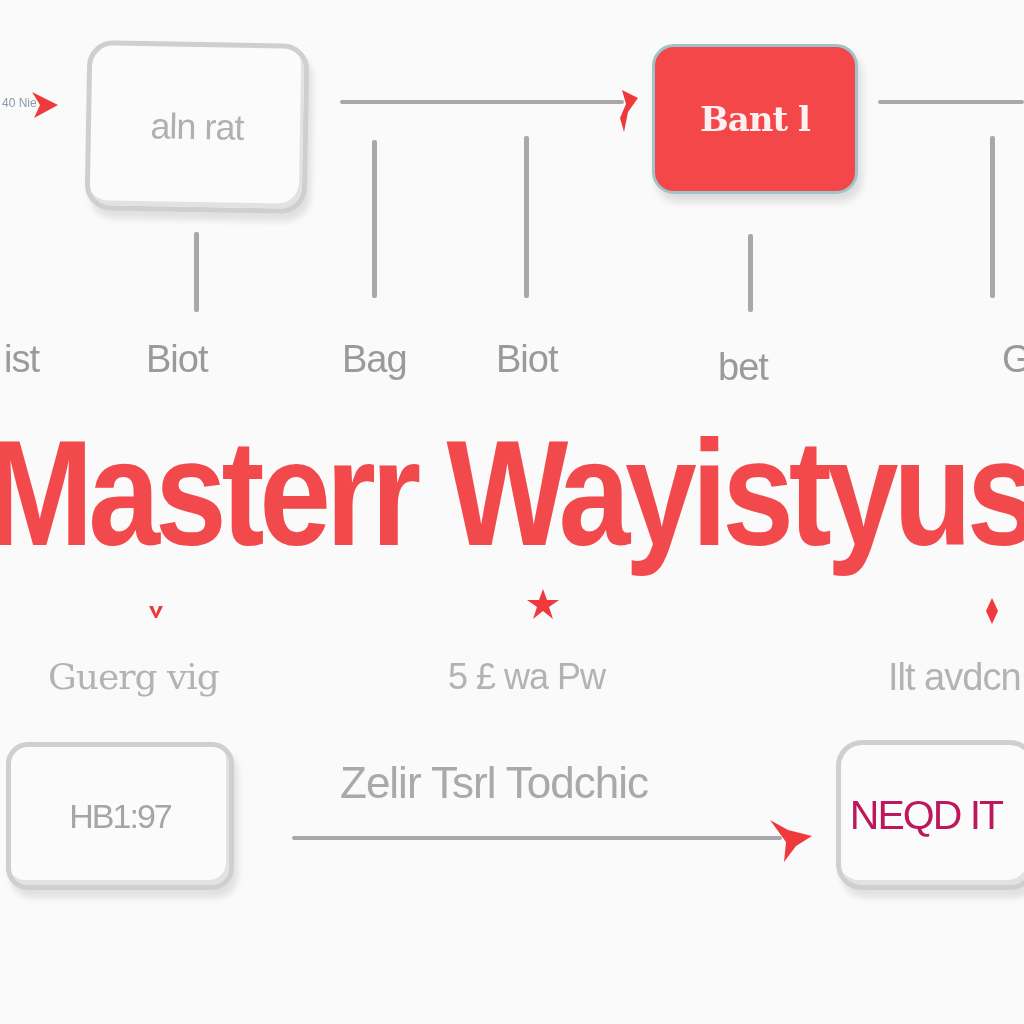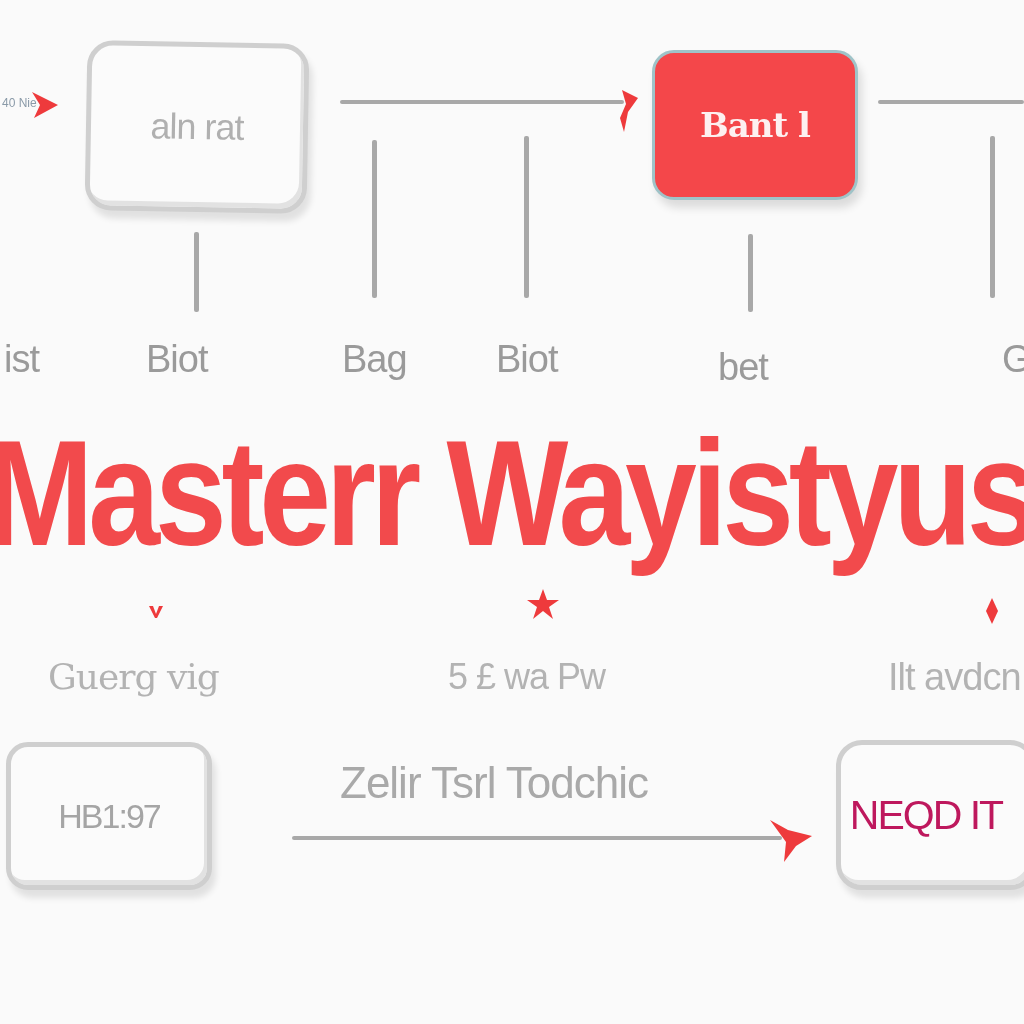--- a/index.html
+++ b/index.html
@@ -71,21 +71,21 @@
 
 <div class="box" style="left:86px; top:42px; width:222px; height:170px; transform:rotate(1deg);">
   <span style="font-size:36px; color:#b0b0b0; letter-spacing:-1px;">aln rat</span>
 </div>
 
 <div class="line-h" style="left:340px; top:100px; width:284px;"></div>
 <svg class="abs" width="22" height="46" viewBox="0 0 22 46" style="left:618px; top:88px;">
   <path d="M4 2 L20 10 L10 24 L6 44 L2 30 L8 16 Z" fill="#ee3a3c"></path>
 </svg>
 
-<div class="box red" style="left:652px; top:50px; width:206px; height:150px; border-radius:22px;">
+<div class="box red" style="left:652px; top:44px; width:206px; height:150px; border-radius:22px;">
   <span style="font-size:34px; letter-spacing:-1px;">Bant l</span>
 </div>
 
 <div class="line-h" style="left:878px; top:100px; width:146px;"></div>
 
 <div class="line-v" style="left:194px; top:232px; height:80px;"></div>
 <div class="line-v" style="left:372px; top:140px; height:158px;"></div>
 <div class="line-v" style="left:524px; top:136px; height:162px;"></div>
 <div class="line-v" style="left:748px; top:234px; height:78px;"></div>
 <div class="line-v" style="left:990px; top:136px; height:162px;"></div>
@@ -106,21 +106,21 @@
   <path d="M17 1 L21 12 L33 12 L23 19 L27 31 L17 23 L7 31 L11 19 L1 12 L13 12 Z" fill="#ee3a3c"></path>
 </svg>
 <svg class="abs" width="12" height="26" viewBox="0 0 12 26" style="left:986px; top:598px;">
   <path d="M6 0 L12 13 L6 26 L0 13 Z" fill="#ee3a3c"></path>
 </svg>
 
 <span class="sub" style="left:48px; top:656px; font-family:'DejaVu Serif', serif; font-size:36px;">Guerg vig</span>
 <span class="sub" style="left:448px; top:656px; font-size:36px;">5 £ wa Pw</span>
 <span class="sub" style="left:888px; top:656px; font-size:38px;">Ilt avdcn</span>
 
-<div class="box" style="left:6px; top:742px; width:206px; height:148px; border-radius:22px;">
+<div class="box" style="left:6px; top:742px; width:228px; height:148px; border-radius:22px;">
   <span style="font-size:34px; color:#a5a5a5; letter-spacing:-2px;">HB1:97</span>
 </div>
 
 <span class="sub" style="left:340px; top:758px; font-size:44px; color:#a9a9a9; letter-spacing:-1px;">Zelir Tsrl Todchic</span>
 <div class="line-h" style="left:292px; top:836px; width:490px;"></div>
 <svg class="abs" width="46" height="46" viewBox="0 0 46 46" style="left:768px; top:818px;">
   <path d="M2 2 L20 12 L44 18 L28 28 L16 44 L18 24 Z" fill="#ee3a3c"></path>
 </svg>
 
 <div class="box" style="left:836px; top:740px; width:200px; height:150px; border-radius:26px;">

